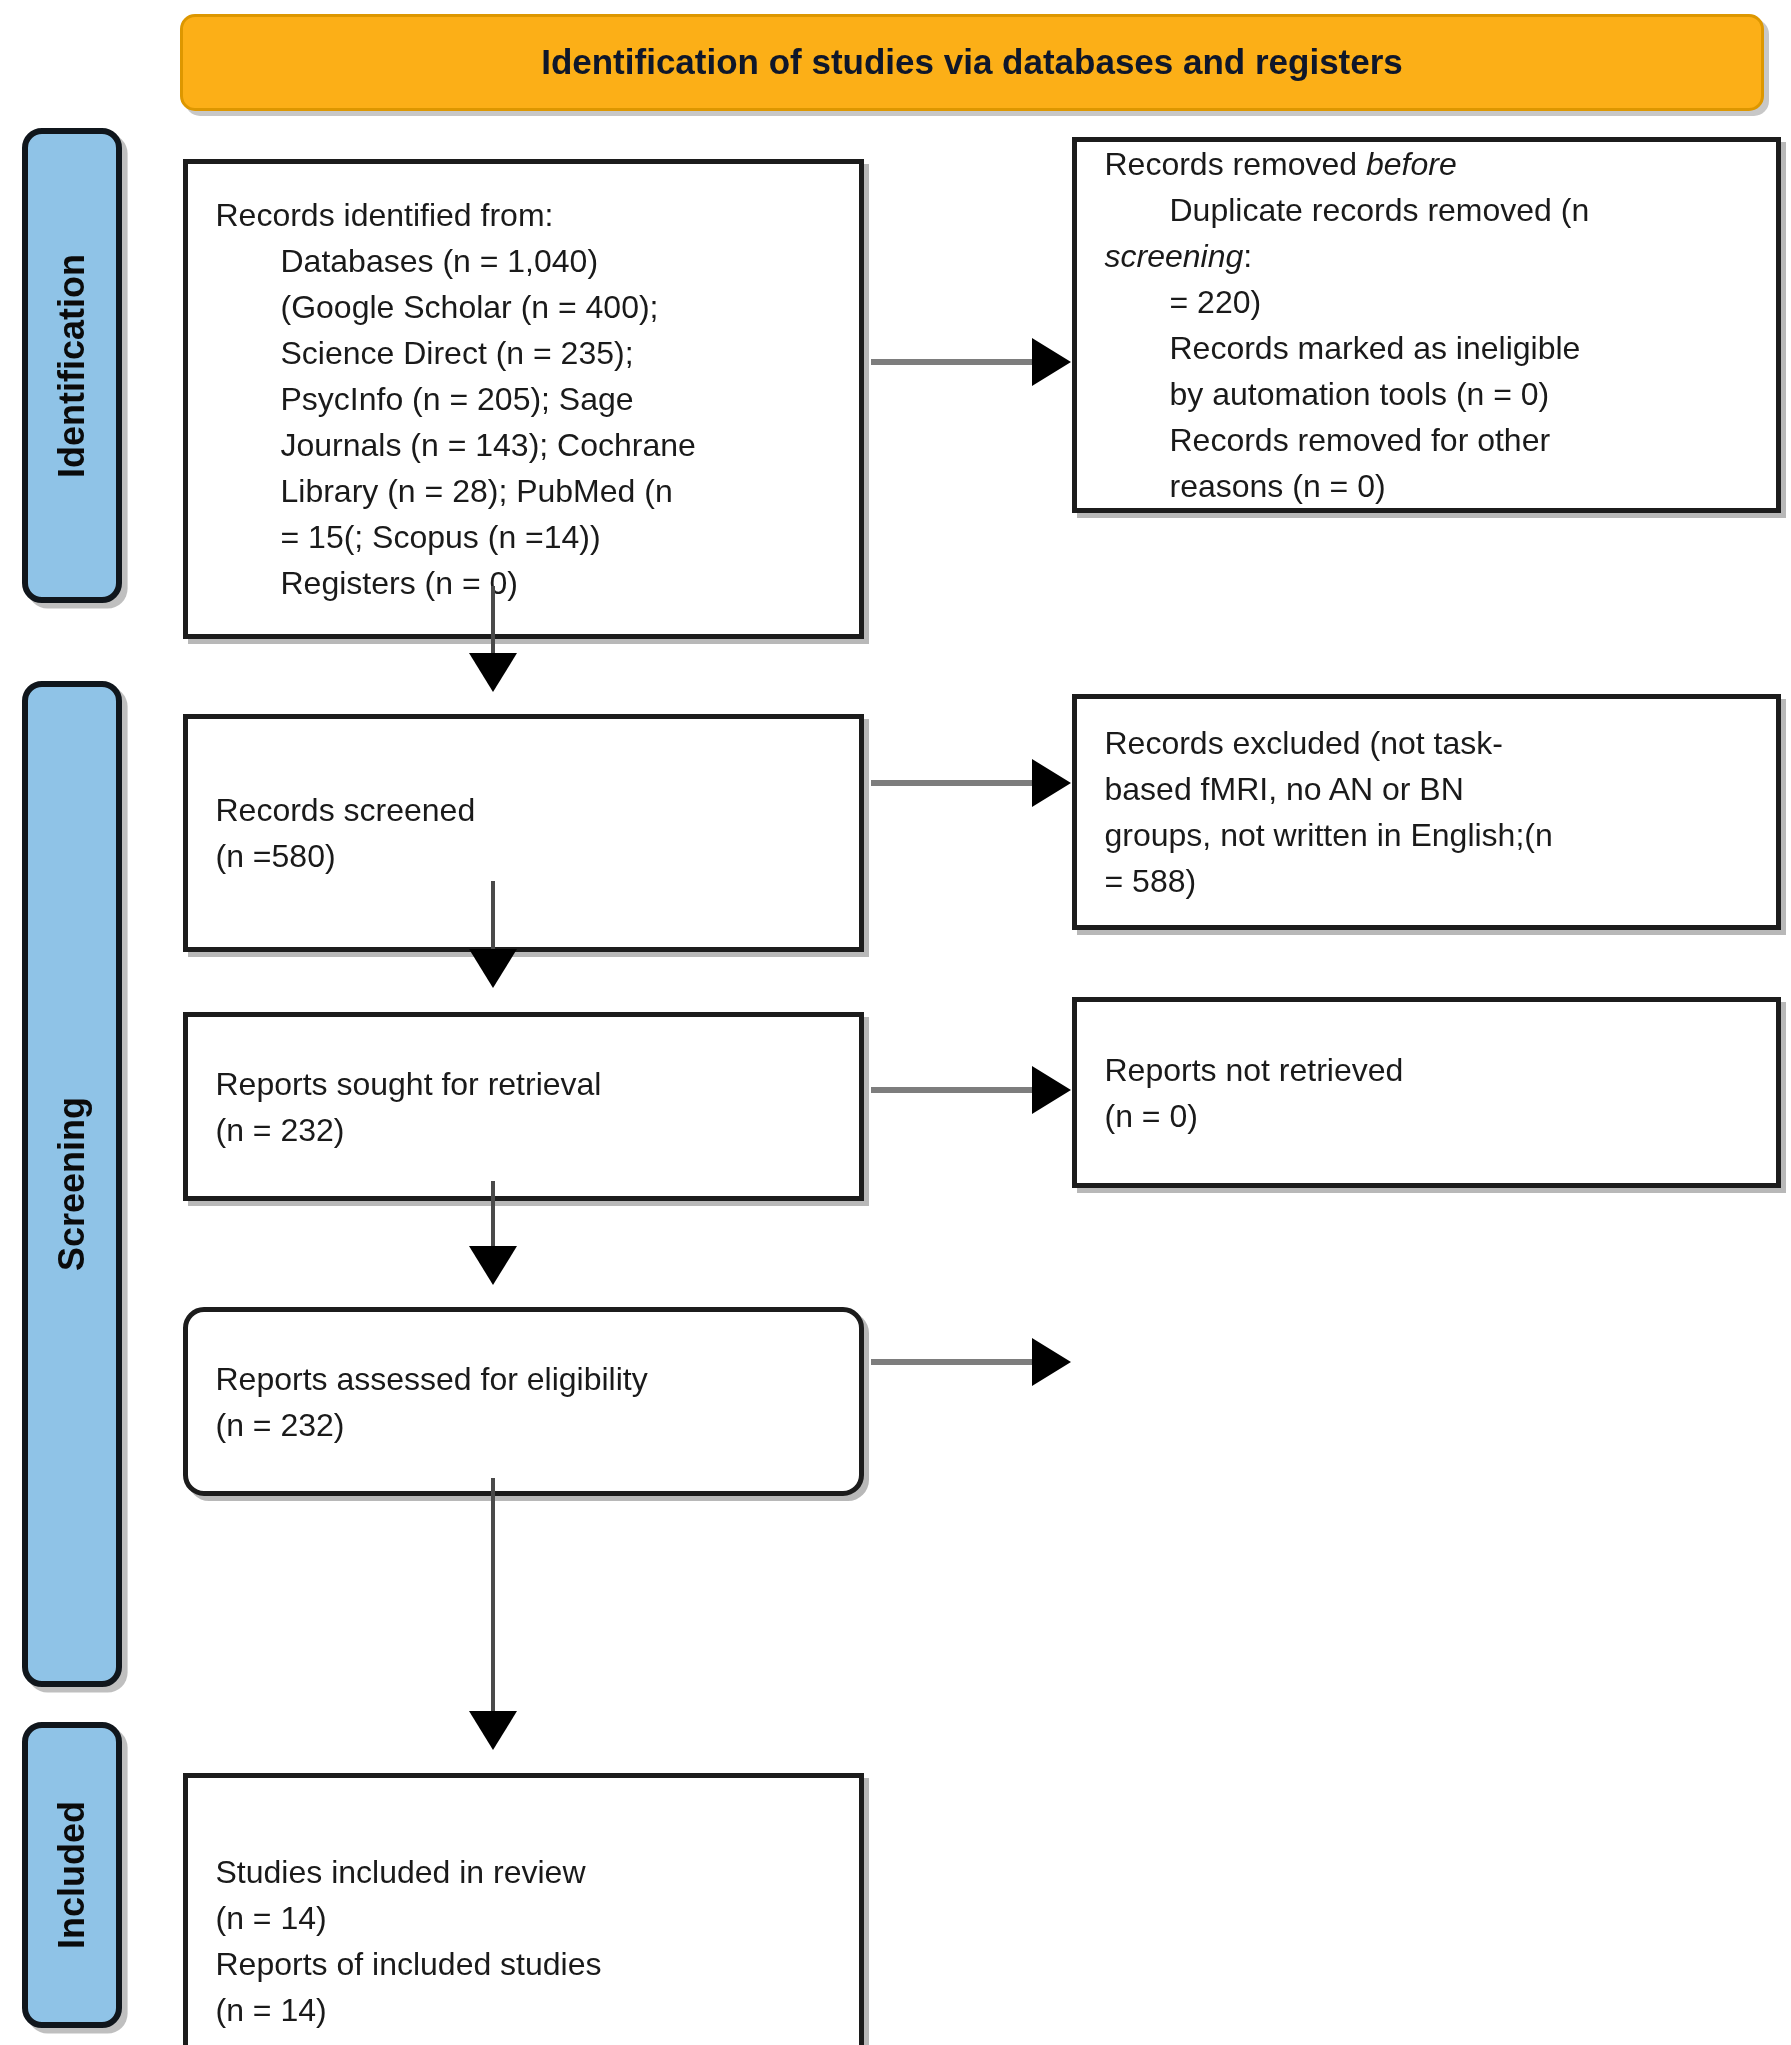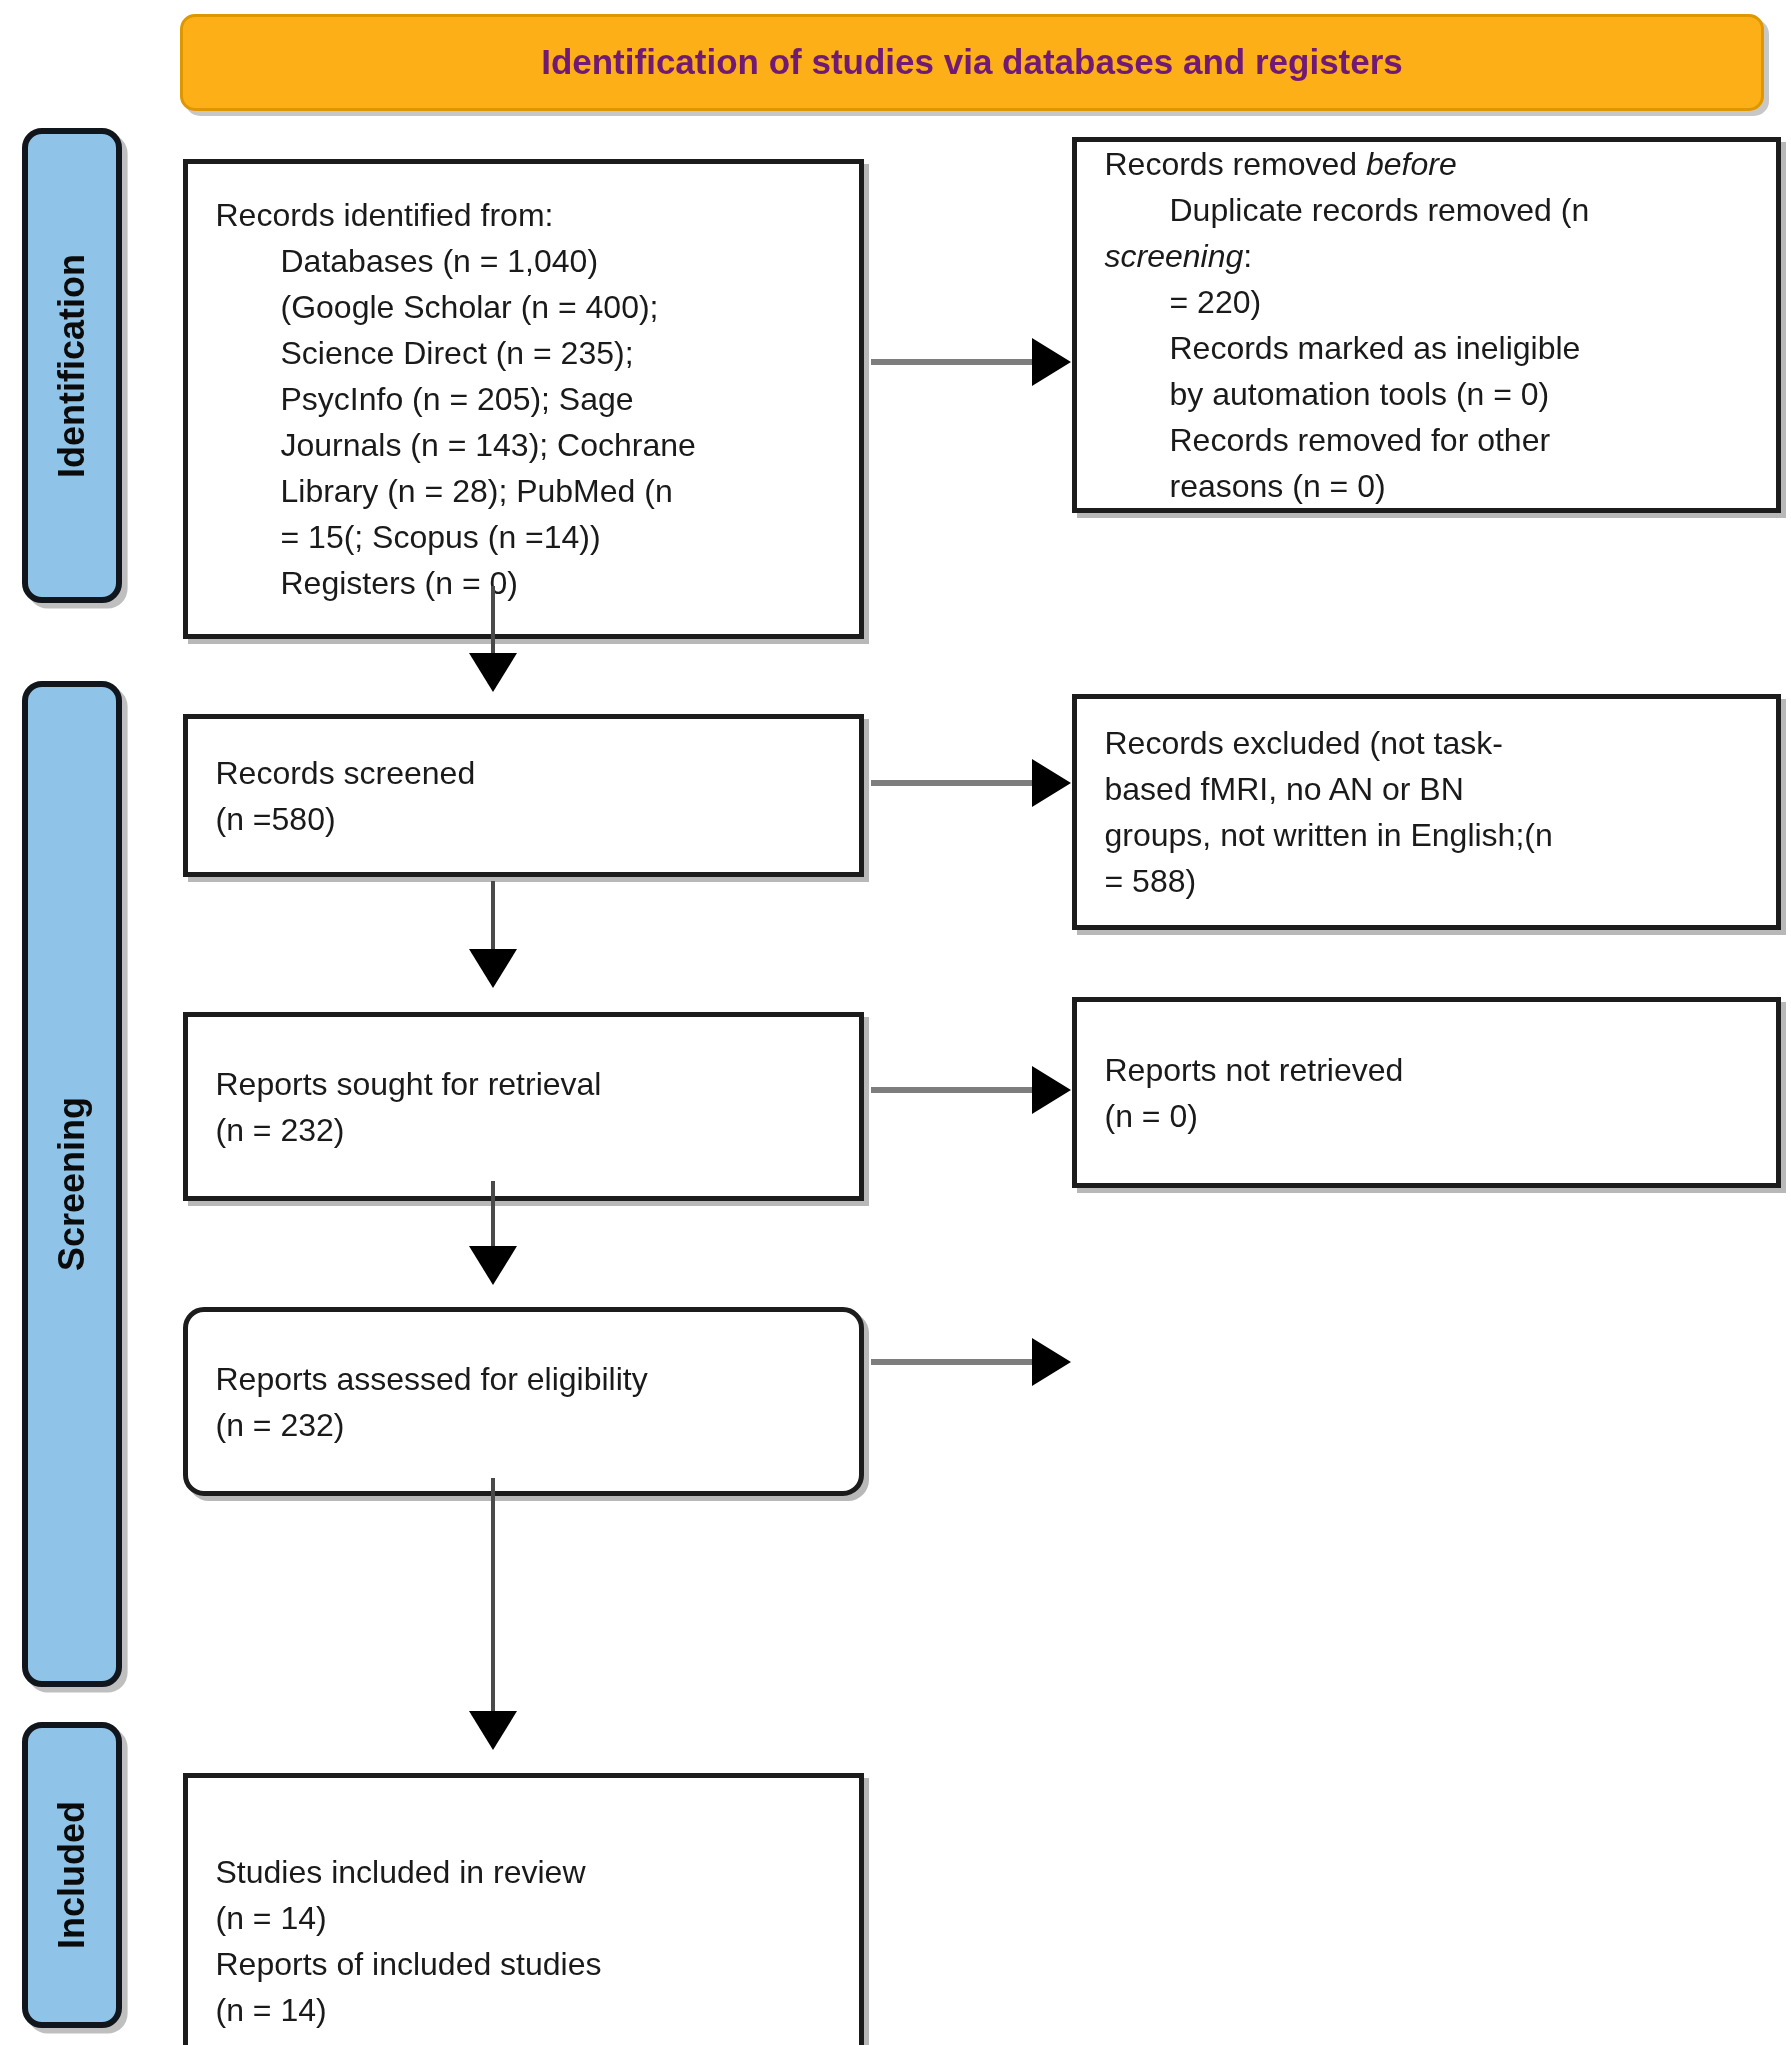--- a/index.html
+++ b/index.html
@@ -14,21 +14,21 @@
   
   .banner{
     position:absolute;left:180px;top:13.7px;width:1584px;height:97px;
     box-sizing:border-box;
     background:#FCAF17;
     border:3.1px solid #DD9700;
     border-radius:15px;
     display:flex;align-items:center;justify-content:center;
     box-shadow:5px 5px 0 rgba(0,0,0,0.22);
   }
-  .banner span{font-size:35px;font-weight:bold;color:#701a75;}
+  .banner span{font-size:35px;font-weight:bold;color:#0f172a;}
   
   .stage{
     position:absolute;left:22px;width:100px;
     box-sizing:border-box;
     background:#8FC3E7;
     border:6.2px solid #10161c;
     border-radius:20px;
     display:flex;align-items:center;justify-content:center;
     box-shadow:5.6px 5.6px 0 rgba(0,0,0,0.25);
   }
@@ -48,21 +48,21 @@
     background:#ffffff;
     border:5px solid #1c1c1c;
     box-shadow:5px 5px 0 rgba(0,0,0,0.28);
     display:flex;flex-direction:column;justify-content:center;
     padding:6.2px 22.5px 6.2px 27.5px;
   }
   .col1{left:183px;width:681px;margin-top:20px;}
   .col2{left:1072px;width:709px;}
   #box-identified{top:139px;height:480px;}
   #box-removed{top:137px;height:376px;}
-  #box-screened{top:694px;height:163px;}
+  #box-screened{top:694px;height:238px;}
   #box-excluded-screening{top:694px;height:236px;}
   #box-sought{top:992px;height:189px;}
   #box-not-retrieved{top:997px;height:191px;}
   #box-assessed{top:1287px;height:189px;border-radius:21px;}
   #box-excluded-eligibility{top:1282px;height:416px;}
   #box-included{top:1753px;height:336px;}
   .ln{font-size:32px;line-height:46px;white-space:nowrap;}
   .ind{margin-left:65px;}
   .ln i{font-style:italic;}
   

